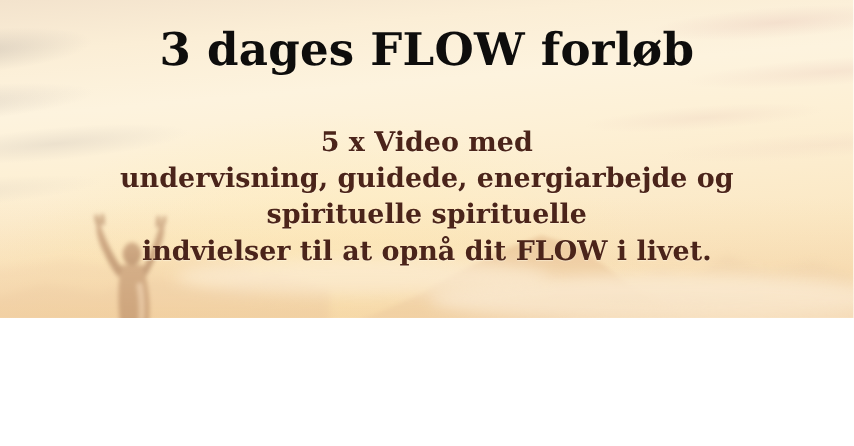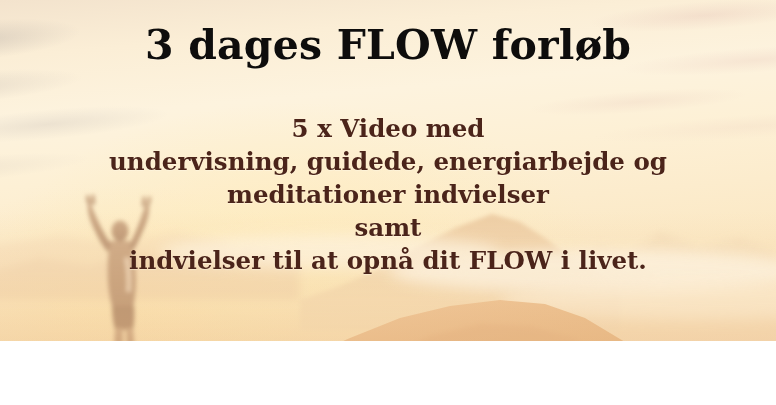--- a/index.html
+++ b/index.html
@@ -4,21 +4,21 @@
 <style>
   html, body {
     margin: 0;
     padding: 0;
     background: #ffffff;
   }
 
   #poster {
     position: relative;
     width: 776px;
-    height: 341px;
+    height: 289px;
     overflow: hidden;
     font-family: "DejaVu Serif", serif;
     
     background: linear-gradient(175deg,
         #f3e3cd 0%,
         #fbeed6 14%,
         #fdf3de 30%,
         #fdf0d5 46%,
         #fceccd 60%,
         #fbe8c4 74%,
@@ -228,19 +228,18 @@
 
   <div class="bg-layer vignette-bottom"></div>
 
   <div class="text-stack">
 
     <div class="headline">3 dages FLOW forløb</div>
 
     <div class="body-block">
       <span class="line">5 x Video med</span>
       <span class="line">undervisning, guidede, energiarbejde og</span>
-      <span class="line">meditationer indvielser</span>
-      <span class="line">samt</span>
+      <span class="line">spirituelle spirituelle</span>
       <span class="line">indvielser til at opnå dit FLOW i livet.</span>
     </div>
 
   </div>
 </div>
 
 </body></html>

